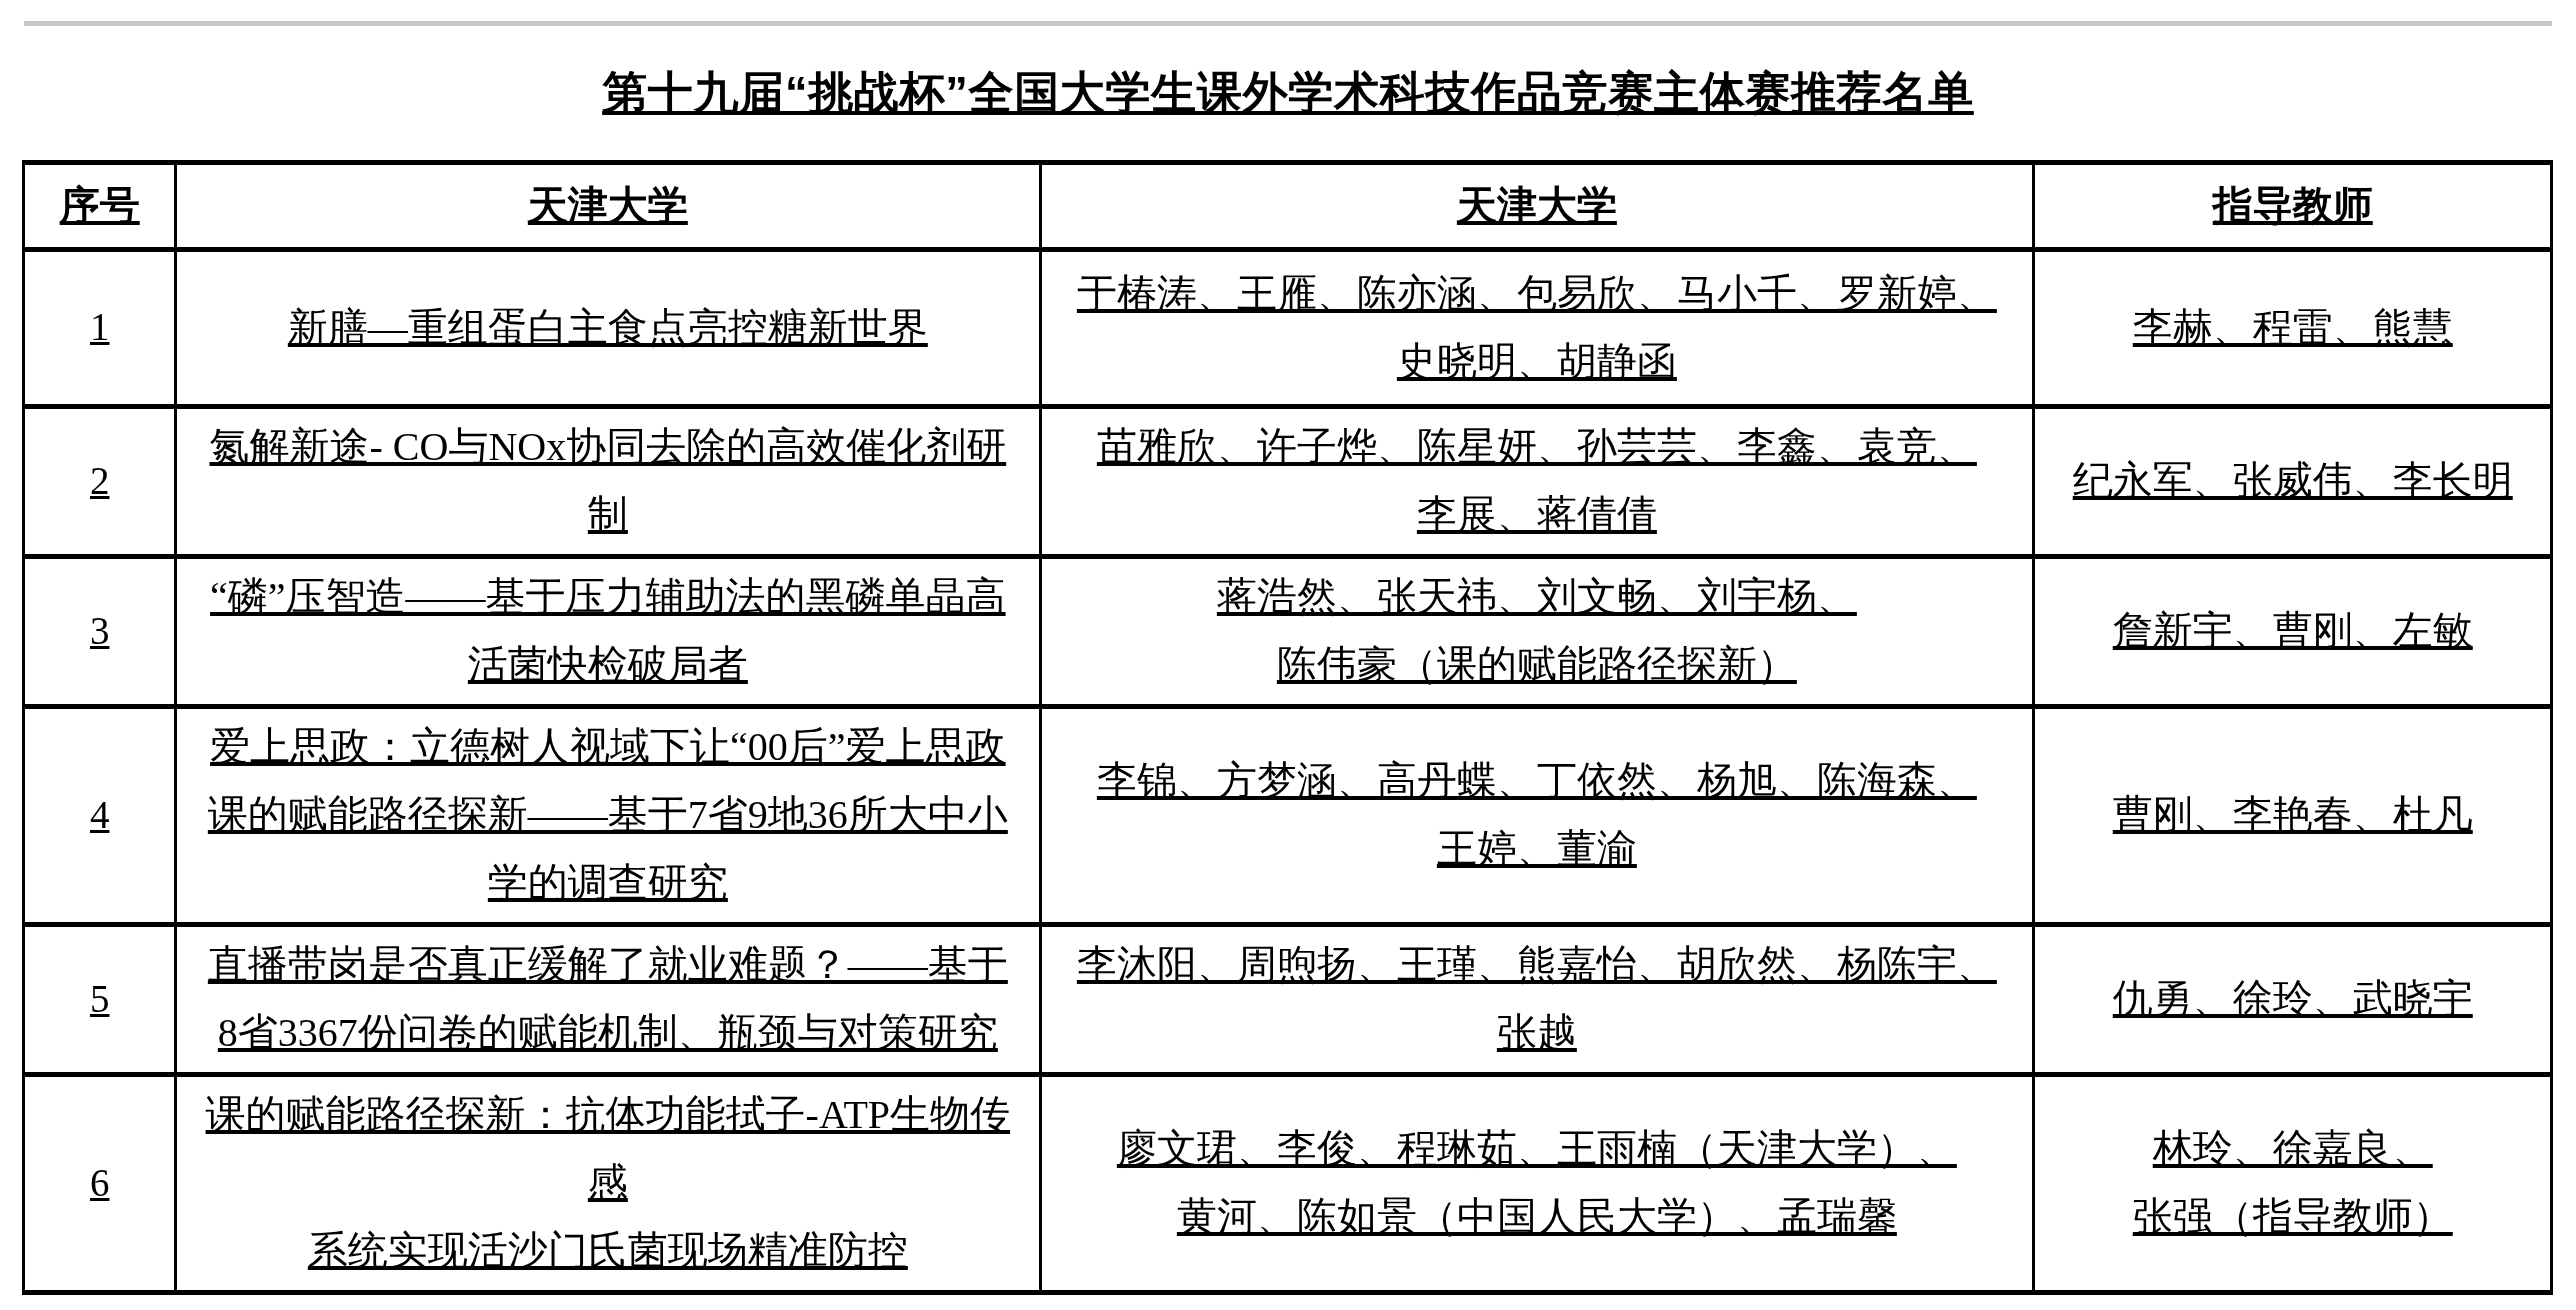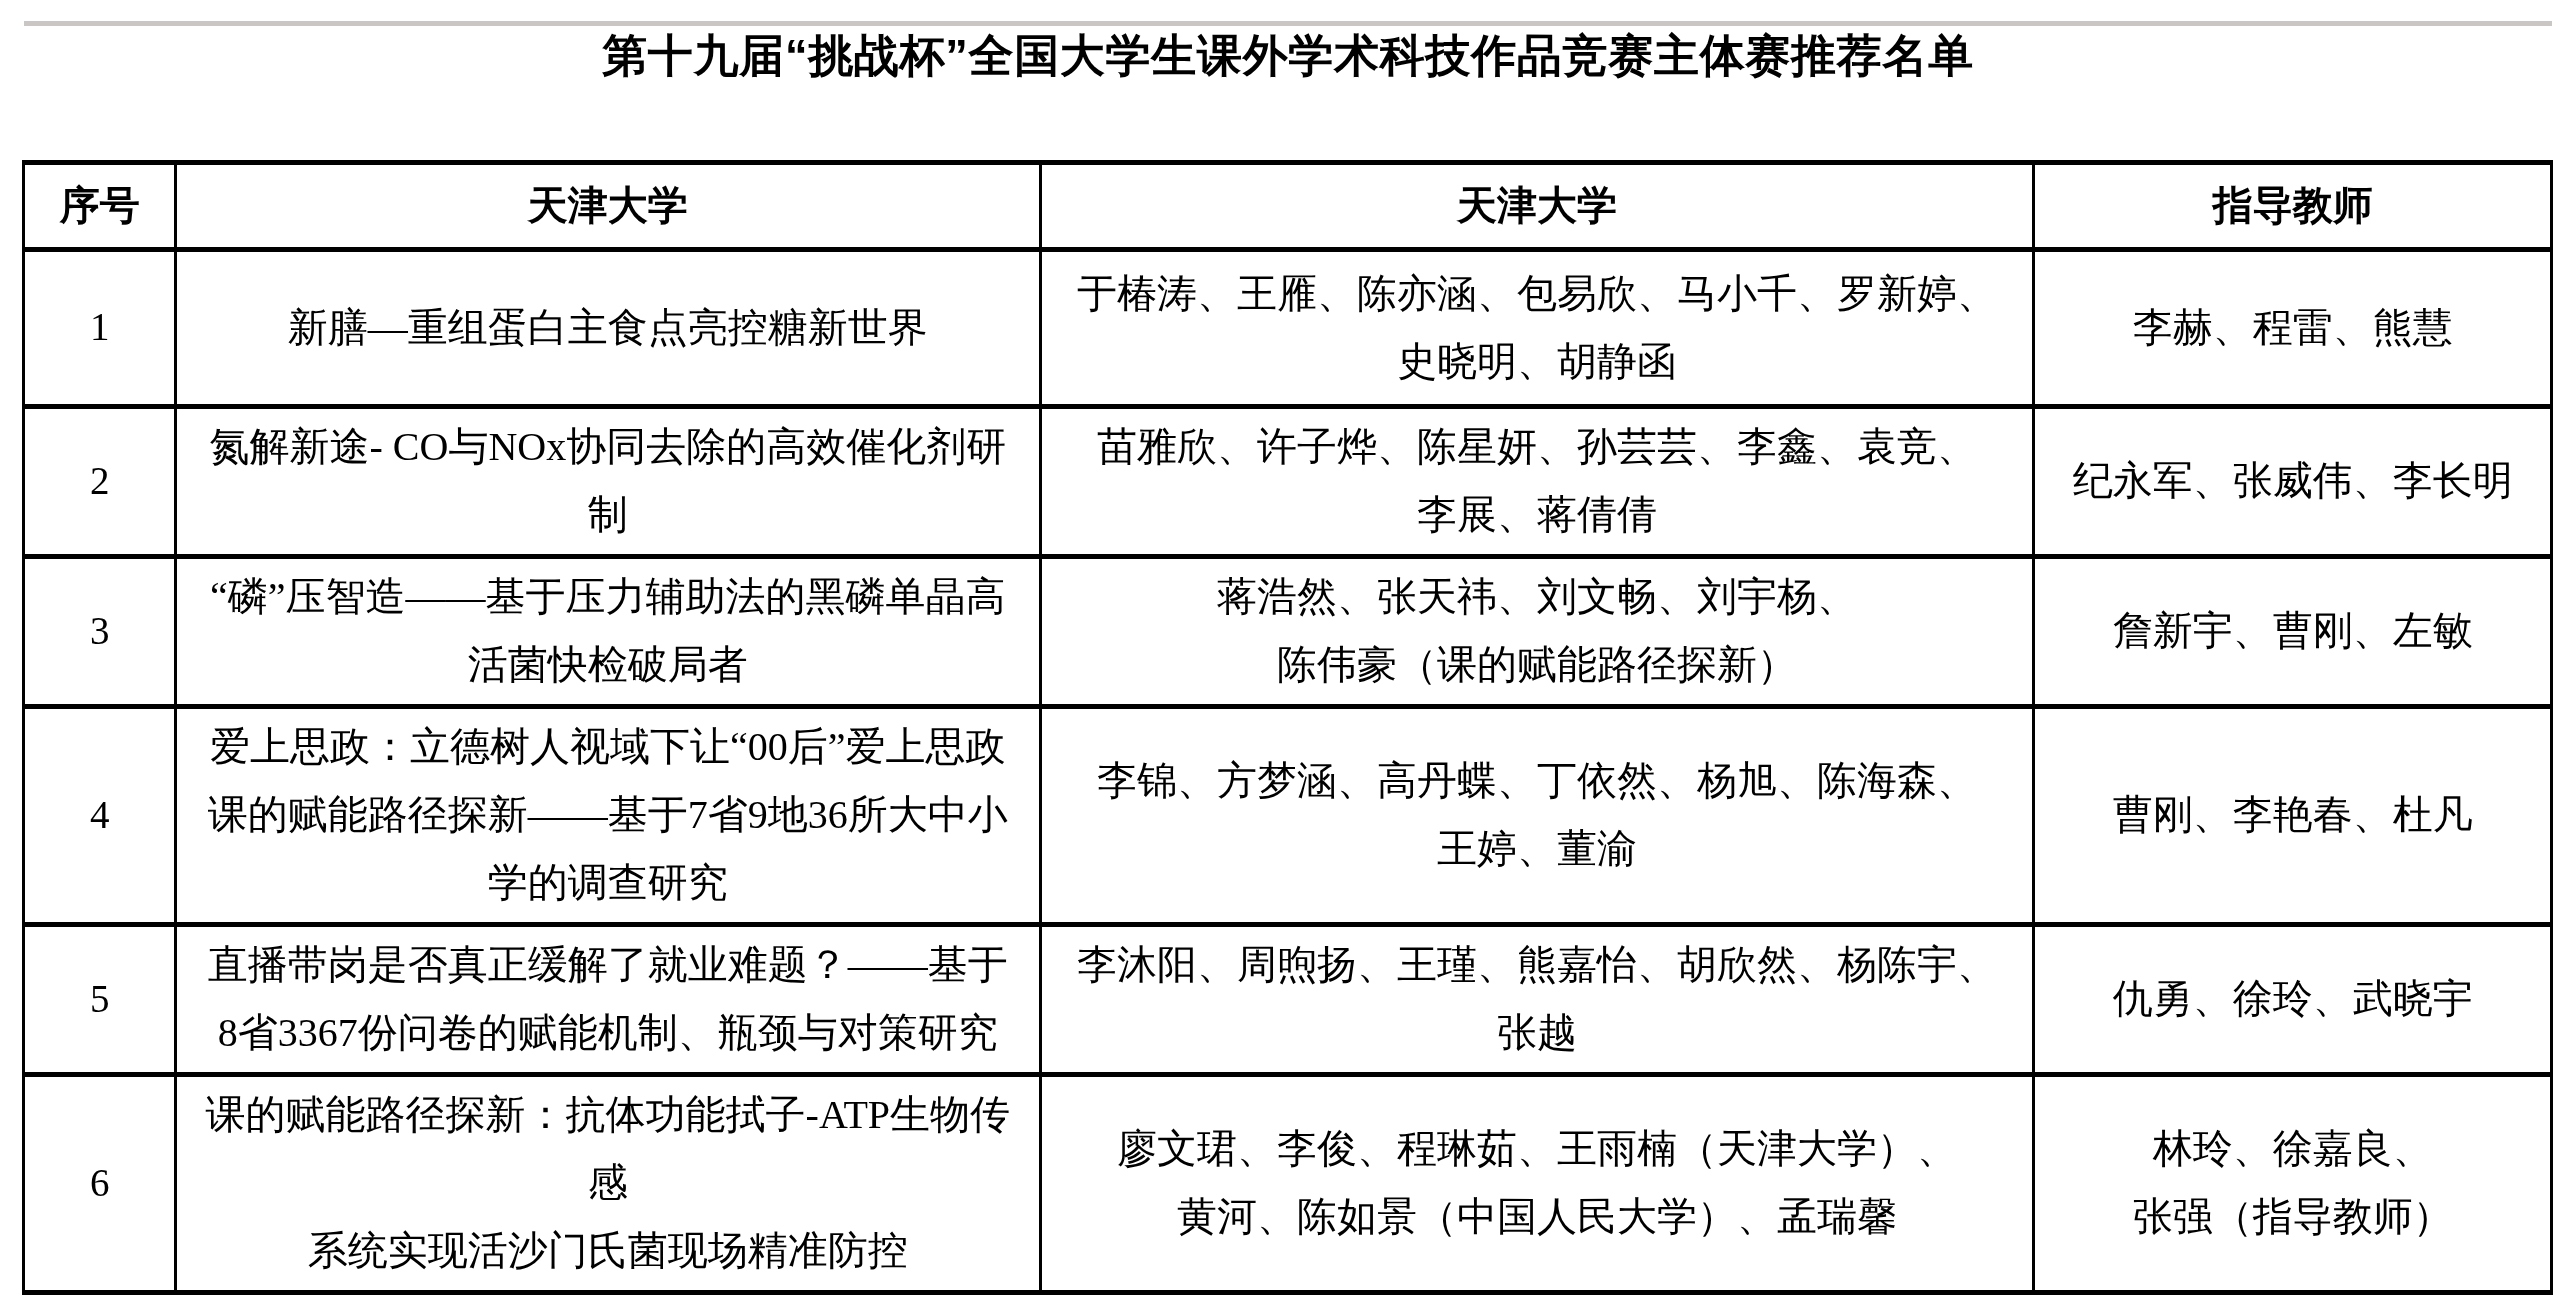--- a/index.html
+++ b/index.html
@@ -12,35 +12,38 @@
     overflow: hidden;
   }
   .top-divider {
     height: 4.5px;
     background: #c9c6c4;
     margin: 21px 24px 0 24px;
   }
   .title-block {
     height: 134px;
     display: flex;
+    align-items: center;
     justify-content: center;
+    text-decoration: underline;
   }
   .doc-title {
     font-family: "Liberation Sans", sans-serif;
     font-weight: bold;
     font-size: 45px;
     letter-spacing: 0.7px;
     text-align: center;
     color: #000000;
   }
   table.rec-table {
     border-collapse: collapse;
     table-layout: fixed;
     width: 2531px;
     margin: 0 0 0 22.4px;
+    text-decoration: underline;
   }
   .rec-table col.c-no      { width: 6.0%; }
   .rec-table col.c-project { width: 34.2%; }
   .rec-table col.c-members { width: 39.3%; }
   .rec-table col.c-advisor { width: 20.5%; }
   .rec-table td, .rec-table th {
     border-left: 3px solid #000;
     border-right: 3px solid #000;
     border-top: 5.2px solid #000;
     border-bottom: 5.2px solid #000;

